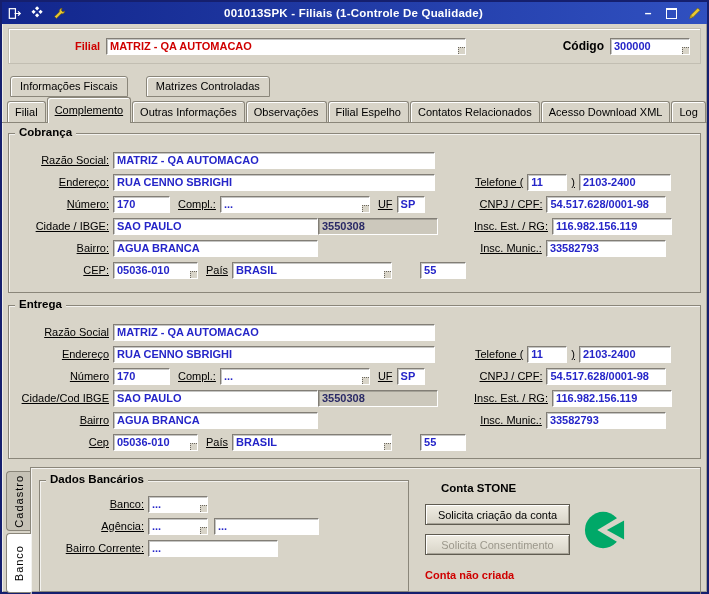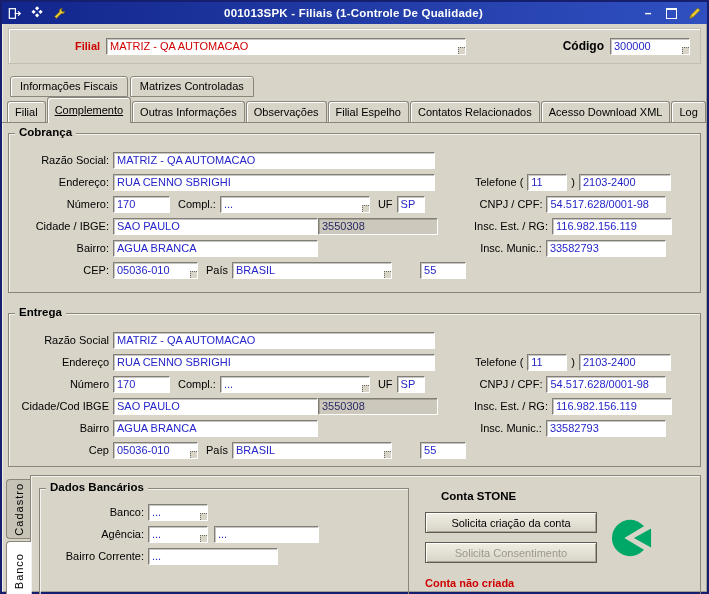--- a/index.html
+++ b/index.html
@@ -22,73 +22,73 @@
   .maxbox{width:9px;height:8px;border:1px solid #fff;border-top:2px solid #fff;display:block;}
   
   .header{flex:0 0 34px;margin:4px 6px 0;border:1px solid #c2beb2;
     box-shadow:inset 1px 1px 0 #fff;display:flex;align-items:center;padding:0 10px;}
   .flabel{color:#cf0000;font-weight:bold;margin-left:56px;margin-right:6px;}
   .clabel{font-weight:bold;margin-left:auto;margin-right:6px;font-size:12px;}
   
   .field{position:relative;display:flex;align-items:center;height:17px;background:#fff;
     border:1px solid;border-color:#827e76 #fff #fff #827e76;
     box-shadow:inset 1px 1px 0 rgba(90,90,82,.35);
-    padding:0 3px;color:#2525c8;box-sizing:border-box;white-space:nowrap;overflow:hidden;}
+    padding:0 3px;color:#2525c8;box-sizing:border-box;white-space:nowrap;overflow:hidden;font-weight:bold;}
   .field.red{color:#cf0000;}
   .field.gray{background:#ccc8bc;color:#2a2a66;}
   .corner{position:absolute;right:0;bottom:0;width:6px;height:6px;background:#d8d4c8;
     border-left:1px dotted #6a665e;border-top:1px dotted #6a665e;}
   .w28{width:28px}.w40{width:40px}.w55{width:46px}.w57{width:57px}.w60{width:60px}
   .w80{width:80px}.w85{width:85px}.w92{width:92px}.w105{width:105px}.w120{width:120px}
   .w130{width:130px}.w150{width:150px}.w160{width:160px}.w205{width:205px}
   .w322{width:322px}.w360{width:360px}
   .ml6{margin-left:6px}.ml28{margin-left:28px}
   
-  .tabs-top{display:flex;gap:2px;margin:12px 0 0 8px;flex:0 0 21px;}
+  .tabs-top{display:flex;gap:18px;margin:12px 0 0 8px;flex:0 0 21px;}
   .tabs-top .tab{border:1px solid #8a867a;border-radius:3px 3px 0 0;
     box-shadow:inset 1px 1px 0 #fff;padding:3px 9px;background:#d8d4c8;cursor:default;}
   .tabs-main{display:flex;align-items:flex-end;padding-left:5px;border-bottom:1px solid #8a867a;
     flex:0 0 22px;position:relative;}
   .tabs-main .tab{border:1px solid #8a867a;border-bottom:none;border-radius:3px 3px 0 0;
     box-shadow:inset 1px 1px 0 #fff;padding:3px 7px;background:#d8d4c8;margin-right:1px;
     height:14px;display:flex;align-items:center;cursor:default;}
   .tabs-main .tab.active{padding-bottom:5px;margin-bottom:-1px;height:17px;
     text-decoration:underline;z-index:2;}
   
   .content{flex:1;padding:10px 6px 0;display:flex;flex-direction:column;}
   .group{position:relative;border:1px solid #8a867a;
     box-shadow:inset 1px 1px 0 rgba(255,255,255,.7);}
   .gtitle{position:absolute;top:-8px;left:6px;background:#d8d4c8;padding:0 4px;
     font-weight:bold;font-size:11.5px;}
   .g-cobranca{height:158px;}
-  .g-entrega{height:152px;margin-top:20px;}
+  .g-entrega{height:152px;margin-top:12px;}
   .rows{padding-top:15px;}
   .row{display:flex;align-items:center;height:22px;padding:0 8px;}
-  .lab{white-space:nowrap;padding-right:4px;}
+  .lab{white-space:nowrap;padding-right:4px;text-decoration:underline;}
   .lab.l92{width:92px;min-width:92px;text-align:right;}
   .lab.mid{margin-left:8px;}
   .rcol{margin-left:auto;width:238px;display:flex;align-items:center;justify-content:center;white-space:nowrap;}
   
   .bottom{flex:0 0 132px;display:flex;margin:8px 6px 4px 4px;}
   .vtabs{width:24px;display:flex;flex-direction:column;padding-top:4px;}
   .vtab{flex:0 0 58px;display:flex;align-items:center;justify-content:center;
     border:1px solid #8a867a;border-right:none;border-radius:4px 0 0 4px;
     background:#c6c2b6;margin-bottom:2px;cursor:default;}
   .vtab span{writing-mode:vertical-rl;transform:rotate(180deg);letter-spacing:1px;}
   .vtab.active{background:#fff;position:relative;z-index:2;margin-right:-1px;}
   .bpanel{flex:1;border:1px solid #8a867a;box-shadow:inset 1px 1px 0 rgba(255,255,255,.7);
     display:flex;padding:12px 8px 6px;gap:16px;}
   .g-bank{width:368px;}
   .g-bank .rows{padding-top:12px;}
   .lab.l96{width:96px;min-width:96px;text-align:right;}
   .g-stone{flex:1;position:relative;padding-top:2px;}
   .stone-title{font-weight:bold;font-size:11.5px;margin-left:16px;}
   .stone-row{display:flex;gap:14px;margin-top:10px;align-items:center;}
   .btncol{display:flex;flex-direction:column;gap:9px;}
-  .btn{width:172px;height:21px;background:linear-gradient(#f0ede3,#d8d4c8);
+  .btn{width:145px;height:21px;background:linear-gradient(#f0ede3,#d8d4c8);
     border:1px solid #5f5b50;box-shadow:inset 1px 1px 0 #fff, inset -1px -1px 0 #a8a498;
     font-family:"Liberation Sans",sans-serif;font-size:11px;color:#000;cursor:default;}
   .btn.disabled{color:#9c988c;}
   .stone-status{color:#cf0000;font-weight:bold;margin-top:14px;}
   .stone-logo{width:42px;height:42px;display:block;}
 </style>
 </head>
 <body>
 
 <div class="window">

